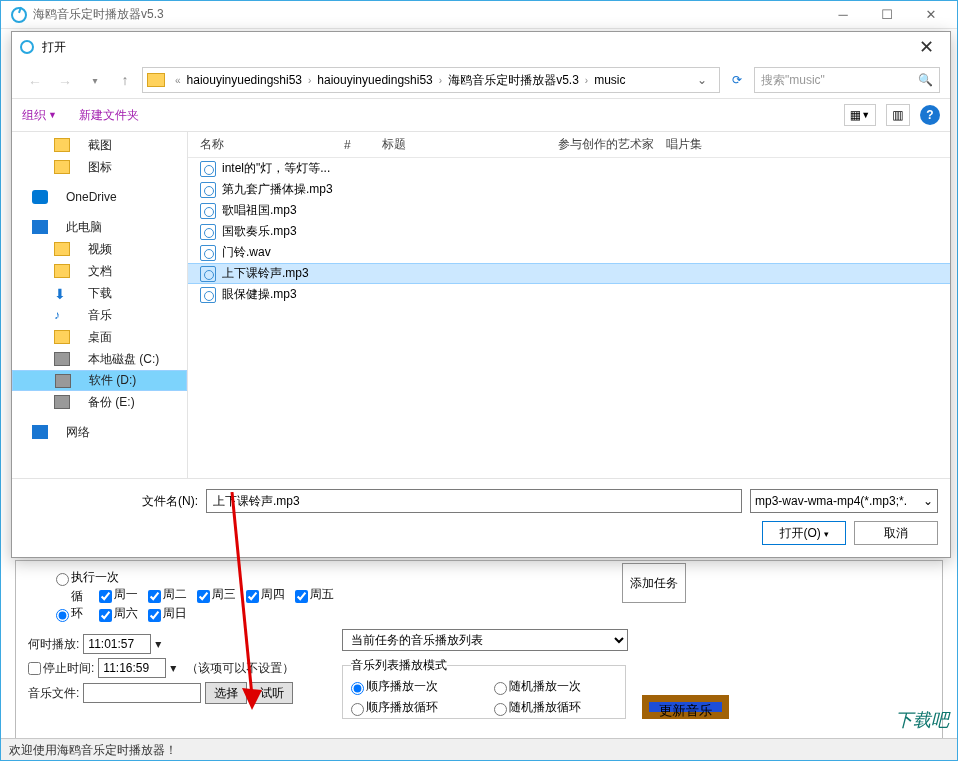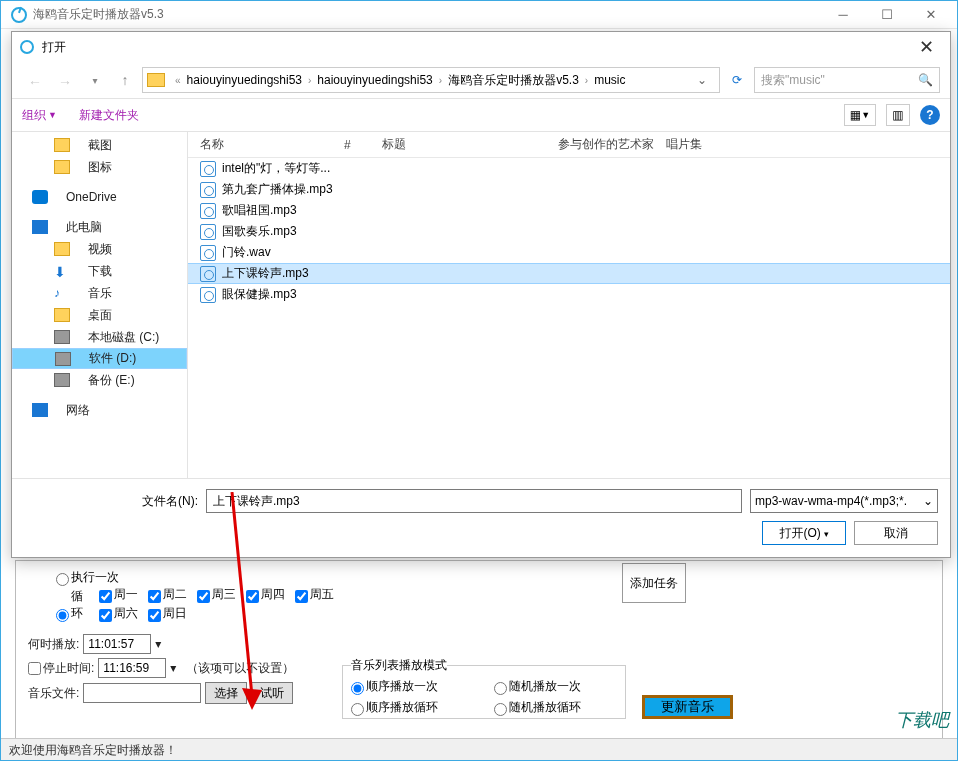--- a/index.html
+++ b/index.html
@@ -22,21 +22,21 @@
 .field-row label { margin-right: 4px;}
 .text-input { border:1px solid #7a7a7a; background:#fff; height:20px; padding: 1px 4px; font-size:12px;}
 .time-input { width:68px;}
 .music-input { width:118px;}
 .small-btn { height:22px; padding: 0 8px; border:1px solid #7a7a7a; background:#e1e1e1; font-size:12px; margin-left:4px;}
 .radio-group { display:flex; align-items:center; gap: 6px;}
 .weekday-checks { display:flex; flex-wrap: wrap; gap: 2px 10px; width: 250px; margin-left: 4px;}
 .checkbox-item, .radio-item { display:flex; align-items:flex-end; gap:2px;}
 input[type="checkbox"], input[type="radio"] { width:13px; height:13px;}
 .playlist-select { position:absolute; left: 326px; top: 68px; width: 286px; height:22px; border:1px solid #7a7a7a; background:#fff; padding:2px 4px; font-size:12px;}
-.update-music-btn { position:absolute; left: 626px; top: 134px; height:24px; padding:0 16px; border:3px solid #a16207; background:#0ea5e9;}
+.update-music-btn { position:absolute; left: 626px; top: 134px; height:24px; padding:0 10px; border:7px solid #a16207; background:#1d4ed8;}
 
 .status-bar { position:absolute; bottom:0; left:0; right:0; height:22px; background:#f0f0f0; border-top:1px solid #c8c8c8; padding: 3px 8px; font-size:12px; color:#333;}
 
 
 .dialog { position: absolute; top: 31px; left: 11px; width: 940px; height: 527px; background: #fff; border: 1px solid #999; box-shadow: 0 4px 16px rgba(0,0,0,.25); display:flex; flex-direction:column;}
 .dlg-titlebar { height: 30px; display:flex; align-items:center; padding: 0 8px;}
 .dlg-titlebar .app-icon { width: 14px; height: 14px; margin-right: 8px; border-radius:50%; border:2px solid #28a7e0; position:relative;}
 .dlg-titlebar .title { font-size:12px;}
 .dlg-close { margin-left:auto; font-size:18px; padding: 0 8px; color:#333;}
 
@@ -179,20 +179,23 @@
           <button class="small-btn">选择</button>
           <button class="small-btn">试听</button>
         </div>
       </div>
     </div>
 
     <div class="add-task-box">
         <span>添加任务</span>
       </div>
 
+    <select class="playlist-select">
+      <option>当前任务的音乐播放列表</option>
+    </select>
 
     <fieldset style="position:absolute; left:326px; top:96px; width:284px; height:62px; border:1px solid #ccc; padding:4px 8px;">
       <legend>音乐列表播放模式</legend>
       <div style="display:grid; grid-template-columns:1fr 1fr; gap:4px 20px;">
         <label class="radio-item">
             <input type="radio" name="pm" checked="" style="">
             <span>顺序播放一次</span>
           </label>
         <label class="radio-item">
             <input type="radio" name="pm" style="">
@@ -278,20 +281,24 @@
         <div style="height: 8px;"></div>
         <div class="tree-item level1">
           <span class="tree-ico ico-pc"></span>
           <span>此电脑</span>
         </div>
         <div class="tree-item level2">
           <span class="tree-ico ico-folder"></span>
           <span>视频</span>
         </div>
         <div class="tree-item level2">
+          <span class="tree-ico ico-folder"></span>
+          <span>文档</span>
+        </div>
+        <div class="tree-item level2">
           <span class="tree-ico ico-downloads">⬇</span>
           <span>下载</span>
         </div>
         <div class="tree-item level2">
           <span class="tree-ico ico-music">♪</span>
           <span>音乐</span>
         </div>
         <div class="tree-item level2">
           <span class="tree-ico ico-folder"></span>
           <span>桌面</span>

